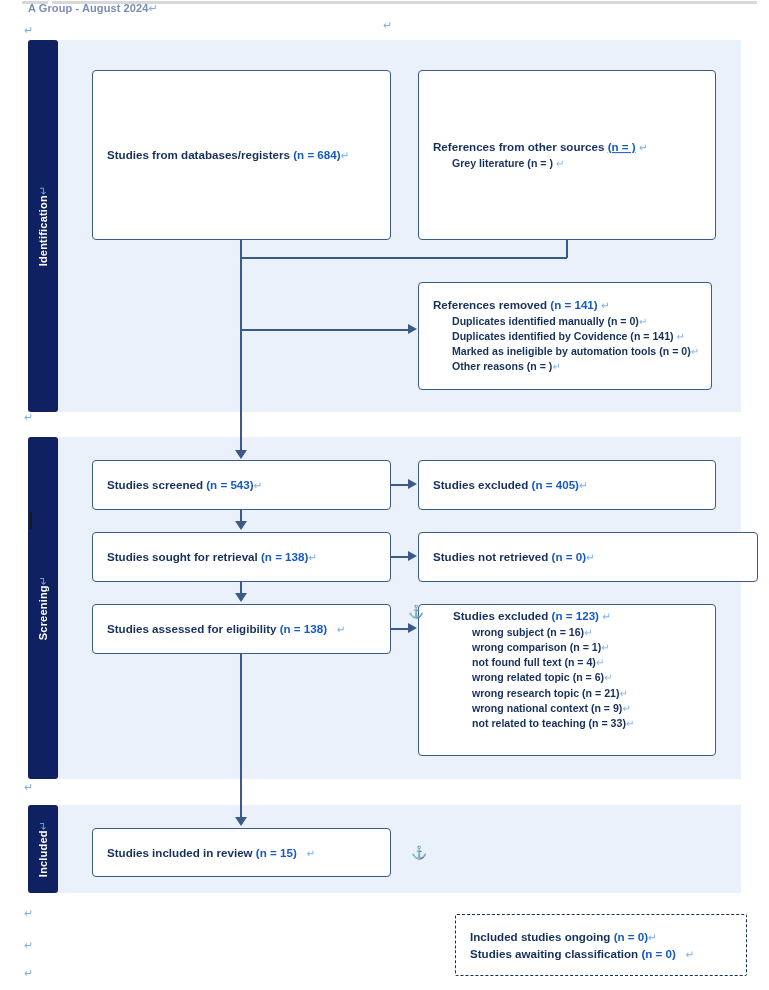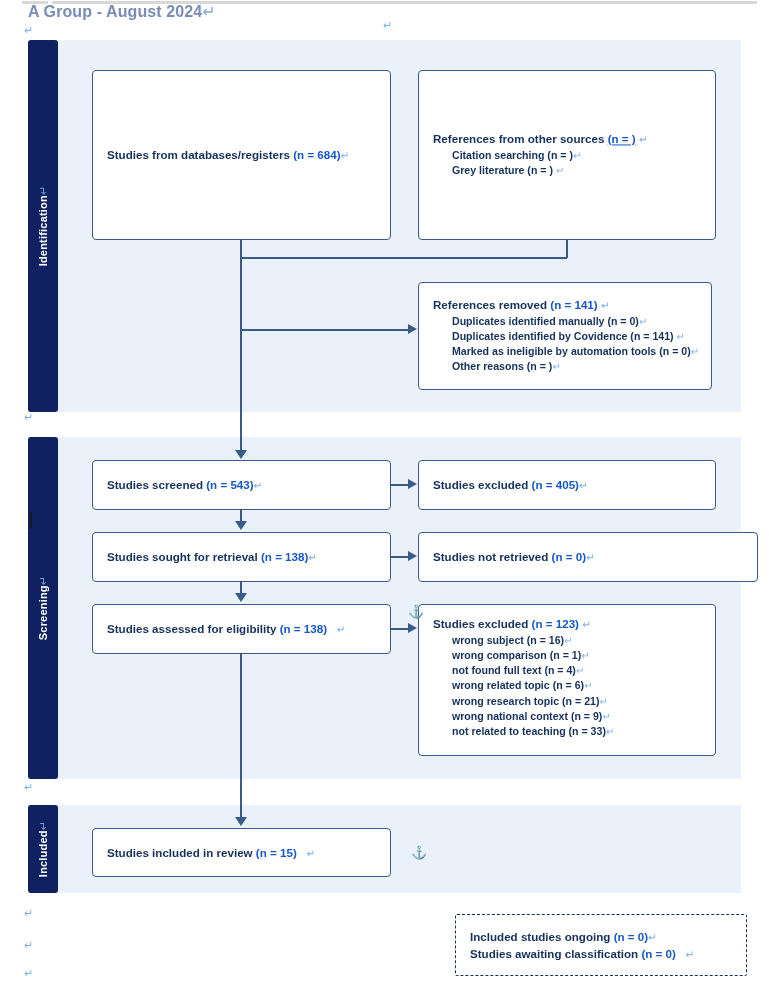--- a/index.html
+++ b/index.html
@@ -25,21 +25,21 @@
   .ruler-seg {
     position: absolute; top: 1px; height: 3px;
     background: #d8d8d8;
   }
   .ruler-seg.a { left: 22px; width: 26px; }
   .ruler-seg.b { left: 52px; width: 705px; }
 
   
   .doc-title {
     position: absolute; left: 28px; top: 2px;
-    font-size: 16px; font-weight: bold;
+    font-size: 11px; font-weight: bold;
     color: #7a8cb5;
     letter-spacing: .1px;
     white-space: nowrap;
   }
   .doc-title .pilc { color: #8aa9dd; font-weight: normal; }
 
   
   .pilcrow {
     position: absolute;
     color: #7fb0ee;
@@ -81,21 +81,21 @@
     background: #ffffff;
     border: 1.6px solid #3a5a87;
     border-radius: 4px;
     padding: 0;
   }
   .fbox .inner {
     position: absolute;
     left: 14px; right: 10px;
   }
   .fbox-mid .inner { top: 50%; transform: translateY(-50%); }
-  .fbox-top .inner { top: 11px; }
+  .fbox-top .inner { top: 3px; margin-left: 20px; }
 
   .line {
     font-size: 11.6px;
     color: #16305c;
     font-weight: bold;
     line-height: 15.5px;
     white-space: nowrap;
   }
   .line .num { color: #1559c8; font-weight: bold; }
   .line .num.und { text-decoration: underline; }
@@ -177,21 +177,20 @@
 
   <div class="fbox fbox-mid" style="left:92px; top:70px; width:299px; height:170px;">
     <div class="inner">
       <div class="line"><span>Studies from databases/registers </span><span class="num">(n = 684)</span><span class="pilc">↵</span></div>
     </div>
   </div>
 
   <div class="fbox fbox-mid" style="left:418px; top:70px; width:298px; height:170px;padding-left:12px;">
     <div class="inner">
       <div class="line"><span>References from other sources </span><span class="num und">(n =  )</span> <span class="pilc">↵</span></div>
-      <div class="sub"><span>Citation searching (n = )</span><span class="pilc">↵</span></div>
       <div class="sub"><span>Grey literature (n = )</span> <span class="pilc">↵</span></div>
     </div>
   </div>
 
   <div class="fbox fbox-mid" style="left:418px; top:282px; width:294px; height:108px;">
     <div class="inner">
       <div class="line"><span>References removed </span><span class="num">(n = 141)</span> <span class="pilc">↵</span></div>
       <div class="sub"><span>Duplicates identified manually (n = 0)</span><span class="pilc">↵</span></div>
       <div class="sub"><span>Duplicates identified by Covidence (n = 141)</span> <span class="pilc">↵</span></div>
       <div class="sub"><span>Marked as ineligible by automation tools (n = 0)</span><span class="pilc">↵</span></div>

